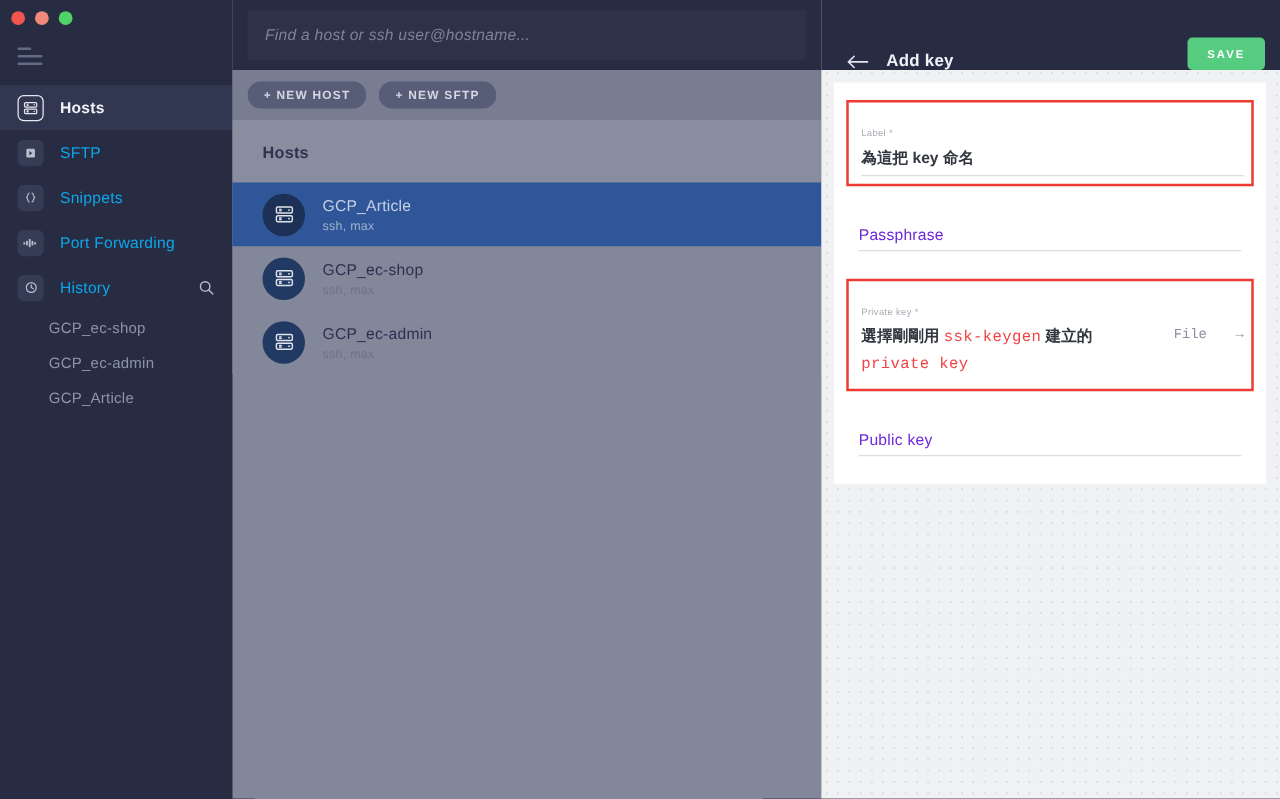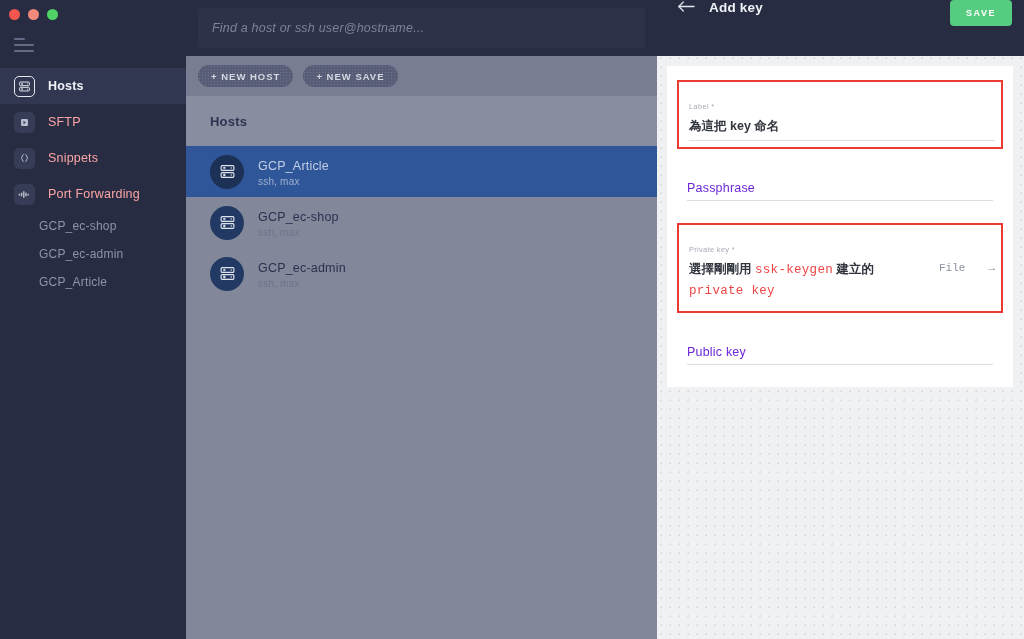--- a/index.html
+++ b/index.html
@@ -79,21 +79,21 @@
   .nav-item.active .nav-icon {
     background: transparent;
     border: 1.6px solid #e6e8ef;
     color: #e6e8ef;
   }
   .nav-icon svg { display: block; }
 
   .nav-label {
     margin-left: 13px;
     font-size: 12.5px;
-    color: #fca5a5;
+    color: #0ea5e9;
     letter-spacing: .2px;
   }
   .nav-item.active .nav-label { color: #f0f1f6; font-weight: bold; }
 
   .nav-search {
     margin-left: auto;
     color: #b9bdcc;
     display: flex;
     align-items: center;
     cursor: pointer;
@@ -225,21 +225,21 @@
     background: #f0f1f3;
     background-image: radial-gradient(#d9dbe0 1px, transparent 1px);
     background-size: 9px 9px;
     position: relative;
   }
 
   .right-header {
     height: 56px;
     background: #272c42;
     display: flex;
-    align-items: flex-start;
+    align-items: flex-end;
     padding: 0 12px 0 20px;
   }
   .back-arrow {
     color: #e3e5ee;
     display: flex;
     align-items: center;
     cursor: pointer;
     margin-right: 14px;
   }
   .panel-title {
@@ -395,39 +395,54 @@
             <rect x="1" y="5" width="2" height="2.5"></rect>
             <rect x="4" y="3.5" width="2" height="5"></rect>
             <rect x="7" y="1.5" width="2" height="9"></rect>
             <rect x="10" y="3.5" width="2" height="5"></rect>
             <rect x="13" y="5" width="2" height="2.5"></rect>
           </svg>
         </span>
         <span class="nav-label">Port Forwarding</span>
       </div>
 
+      <div class="nav-item">
+        <span class="nav-icon">
+          <svg width="12" height="12" viewBox="0 0 14 14" fill="none" stroke="currentColor" stroke-width="1.1">
+            <circle cx="7" cy="7" r="4.6"></circle>
+            <path d="M7 4.4V7l1.9 1.2" stroke-linecap="round"></path>
+          </svg>
+        </span>
+        <span class="nav-label">History</span>
+        <span class="nav-search">
+          <svg width="14" height="14" viewBox="0 0 16 16" fill="none" stroke="currentColor" stroke-width="1.3">
+            <circle cx="7" cy="7" r="4.3"></circle>
+            <path d="M10.3 10.3L14 14" stroke-linecap="round"></path>
+          </svg>
+        </span>
+      </div>
 
       <div class="sub-item">GCP_ec-shop</div>
       <div class="sub-item">GCP_ec-admin</div>
       <div class="sub-item">GCP_Article</div>
 
     </div>
   </div>
 
   <div class="middle">
 
     <div class="search-bar">
       <div class="search-field">
         <span class="search-placeholder">Find a host or ssh user@hostname...</span>
       </div>
     </div>
 
     <div class="actions-row">
       <div class="pill-btn">+ NEW HOST</div>
-      <div class="pill-btn">+ NEW SAVE</div>
+      <div class="pill-btn">+ NEW SFTP</div>
     </div>
 
     <div class="list-header">Hosts</div>
 
     <div class="host-list">
 
       <div class="host-row selected">
         <span class="host-avatar">
           <svg width="17" height="17" viewBox="0 0 16 16" fill="none" stroke="currentColor" stroke-width="1.1">
             <rect x="2" y="2.5" width="12" height="4.5" rx="1"></rect>

